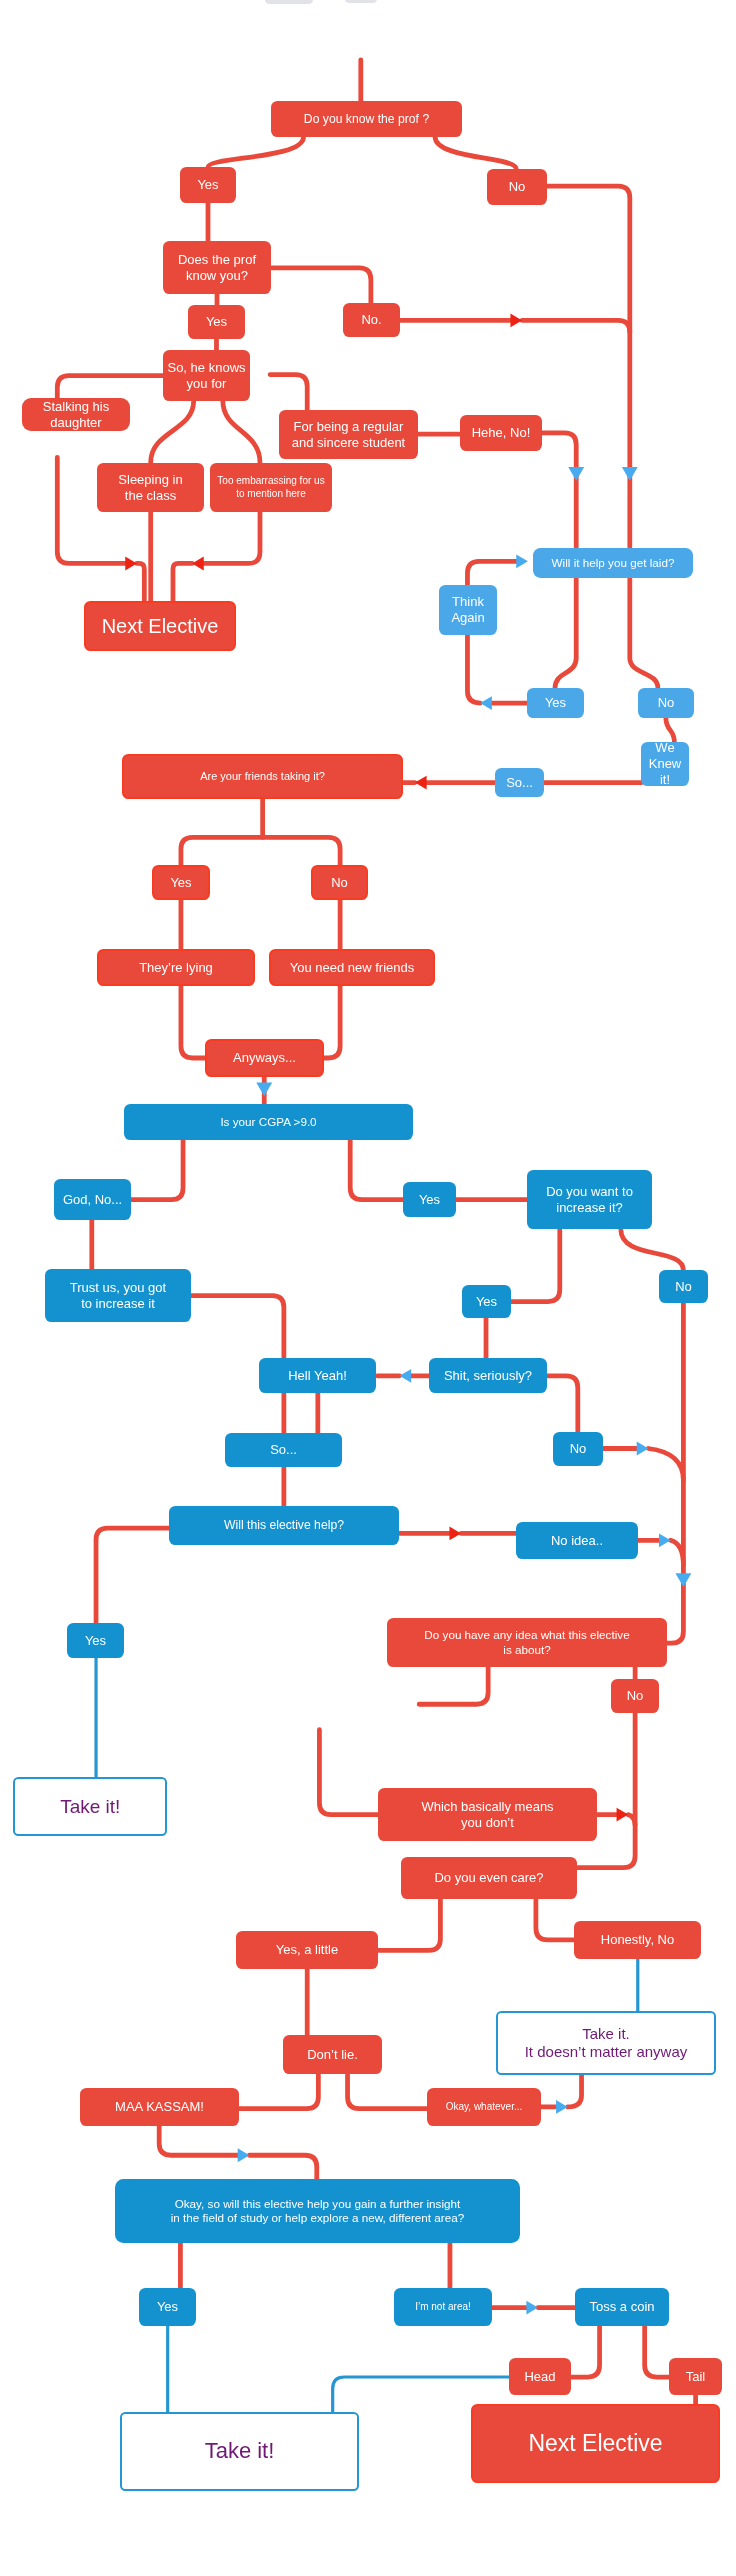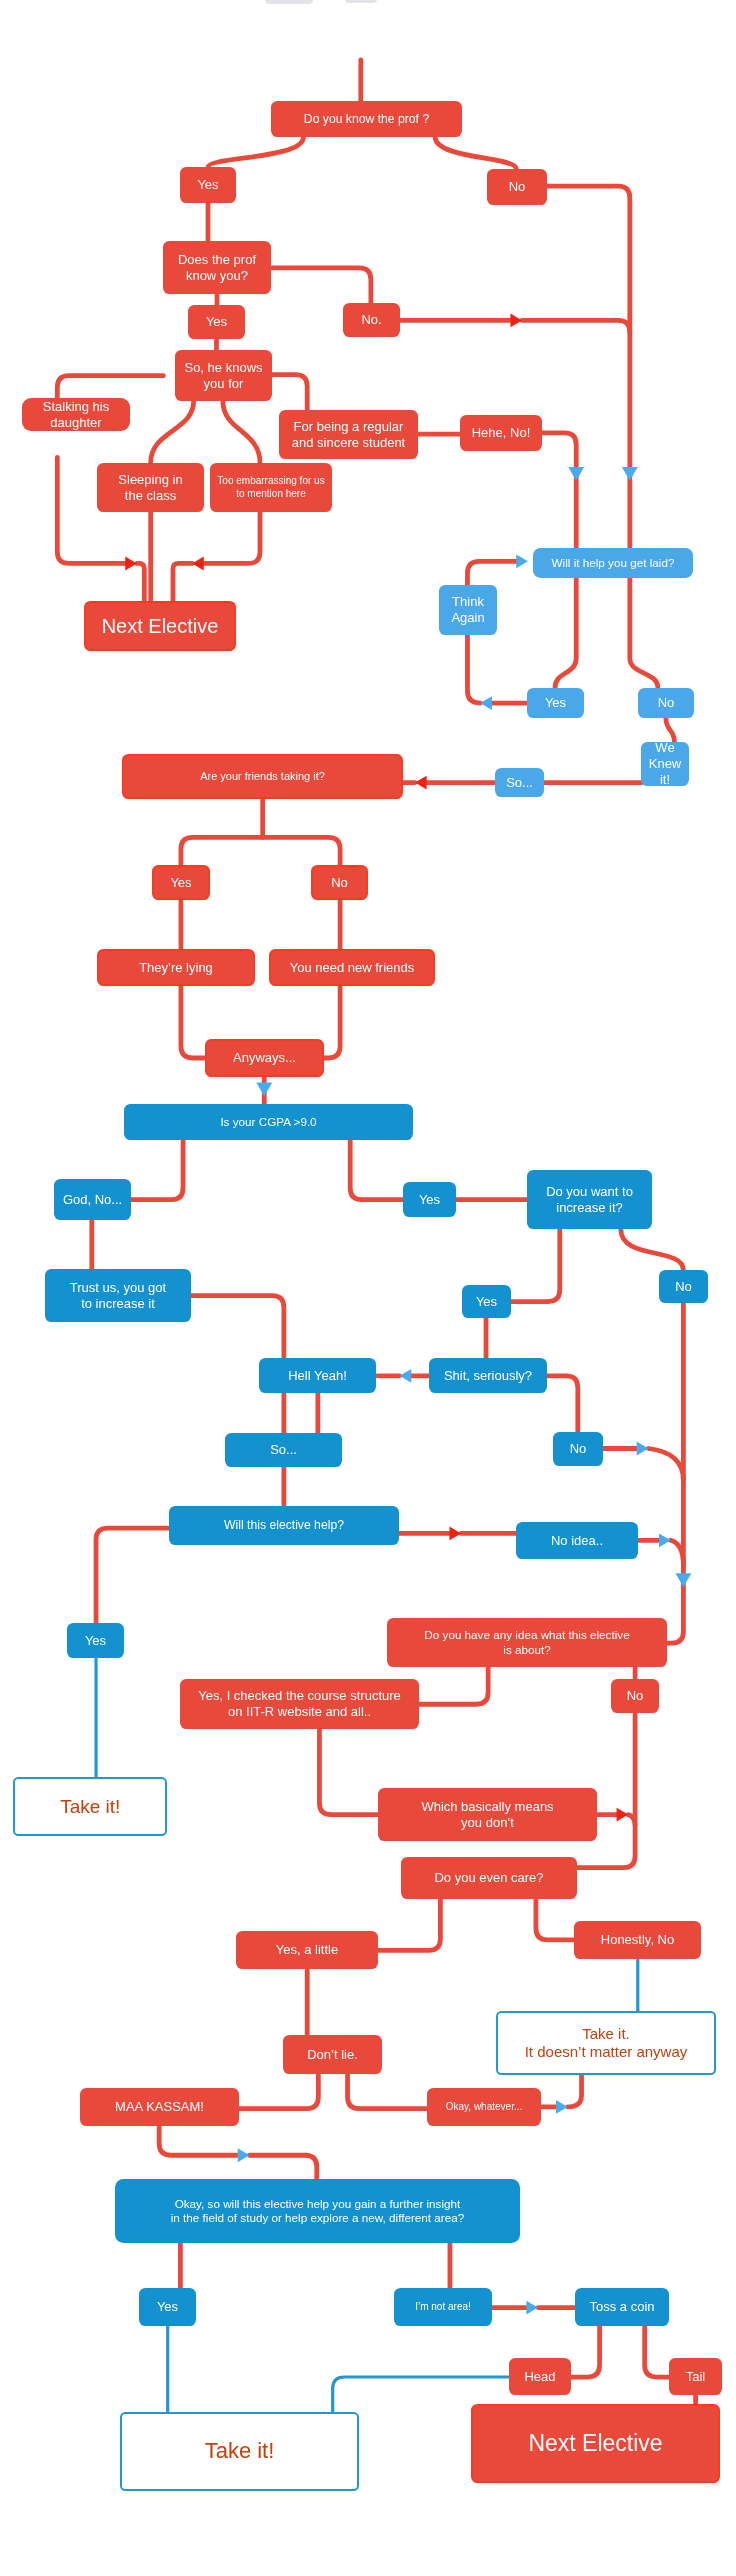--- a/index.html
+++ b/index.html
@@ -6,21 +6,21 @@
   #canvas{position:relative;width:737px;height:2576px;background:#ffffff;overflow:hidden;
           font-family:"Liberation Sans","DejaVu Sans",sans-serif;}
   #wires{position:absolute;left:0;top:0;z-index:0;}
   .node{position:absolute;z-index:2;display:flex;align-items:center;justify-content:center;
         text-align:center;white-space:pre-line;box-sizing:border-box;color:#ffffff;
         border-radius:6.4px;line-height:1.22;padding:2.1px 4.2px;font-size:13px;}
   .red{background:#e8493a;}
   .redB{background:#e8493a;border:2.1px solid #f93b22;}
   .lblue{background:#4aa7e8;}
   .dblue{background:#1392cf;}
-  .white{background:#ffffff;border:2.1px solid #2496d2;color:#c2410c;border-radius:5.3px;}
+  .white{background:#ffffff;border:2.1px solid #2496d2;color:#701a75;border-radius:5.3px;}
   .big{font-size:21px;}
   .huge{font-size:23px;}
   .artifact{position:absolute;background:#c9ccd4;opacity:.55;border-radius:4.2px;z-index:1;}
   path.r{stroke:#e8493a;stroke-width:9;fill:none;stroke-linecap:round;}
   path.b{stroke:#2496d2;stroke-width:6;fill:none;stroke-linecap:round;}
   polygon.ar{fill:#ed2213;}
   polygon.ab{fill:#47abf0;}
 </style>
 </head>
 <body>
@@ -143,21 +143,21 @@
   <div class="artifact" style="left:265px;top:-7.4px;width:48px;height:11.7px;"></div>
   <div class="artifact" style="left:345px;top:-5.3px;width:32px;height:8.5px;"></div>
 
   <div class="node red" style="left:271px;top:101px;width:191px;height:36px;font-size:12.2px;">Do you know the prof ?</div>
   <div class="node red" style="left:180px;top:167px;width:56px;height:36px;">Yes</div>
   <div class="node red" style="left:487px;top:169px;width:60px;height:36px;">No</div>
   <div class="node red" style="left:163px;top:241px;width:108px;height:53px;">Does the prof
 know you?</div>
   <div class="node red" style="left:188px;top:305px;width:57px;height:34px;">Yes</div>
   <div class="node red" style="left:343px;top:303px;width:57px;height:34px;">No.</div>
-  <div class="node red" style="left:175px;top:350px;width:97px;height:51px;">So, he knows
+  <div class="node red" style="left:163px;top:350px;width:87px;height:51px;">So, he knows
 you for</div>
   <div class="node red" style="left:22px;top:398px;width:108px;height:33px;border-radius:9px;">Stalking his
 daughter</div>
   <div class="node red" style="left:279px;top:410px;width:139px;height:49px;">For being a regular
 and sincere student</div>
   <div class="node red" style="left:460px;top:415px;width:82px;height:36px;">Hehe, No!</div>
   <div class="node red" style="left:97px;top:463px;width:107px;height:49px;">Sleeping in
 the class</div>
   <div class="node red" style="left:210px;top:463px;width:122px;height:49px;font-size:10px;">Too embarrassing for us
 to mention here</div>
@@ -191,22 +191,20 @@
   <div class="node dblue" style="left:429px;top:1358px;width:118px;height:35px;">Shit, seriously?</div>
   <div class="node dblue" style="left:259px;top:1358px;width:117px;height:35px;">Hell Yeah!</div>
   <div class="node dblue" style="left:553px;top:1432px;width:50px;height:34px;">No</div>
   <div class="node dblue" style="left:225px;top:1433px;width:117px;height:34px;">So...</div>
   <div class="node dblue" style="left:169px;top:1506px;width:230px;height:39px;font-size:12.2px;">Will this elective help?</div>
   <div class="node dblue" style="left:516px;top:1522px;width:122px;height:37px;">No idea..</div>
   <div class="node dblue" style="left:67px;top:1623px;width:57px;height:35px;">Yes</div>
 
   <div class="node red" style="left:387px;top:1618px;width:280px;height:49px;font-size:11.7px;">Do you have any idea what this elective
 is about?</div>
-  <div class="node red" style="left:180px;top:1679px;width:239px;height:50px;">Yes, I checked the course structure
-on IIT-R website and all..</div>
   <div class="node red" style="left:611px;top:1679px;width:48px;height:34px;">No</div>
   <div class="node red" style="left:378px;top:1788px;width:219px;height:53px;">Which basically means
 you don’t</div>
   <div class="node white" style="left:13.3px;top:1777px;width:154px;height:59px;font-size:19px;">Take it!</div>
 
   <div class="node red" style="left:401px;top:1857px;width:176px;height:42px;">Do you even care?</div>
   <div class="node red" style="left:236px;top:1931px;width:142px;height:38px;">Yes, a little</div>
   <div class="node red" style="left:574px;top:1921px;width:127px;height:38px;">Honestly, No</div>
   <div class="node red" style="left:283px;top:2035px;width:99px;height:39px;">Don’t lie.</div>
   <div class="node white" style="left:496px;top:2011px;width:220px;height:64px;font-size:15px;">Take it.

